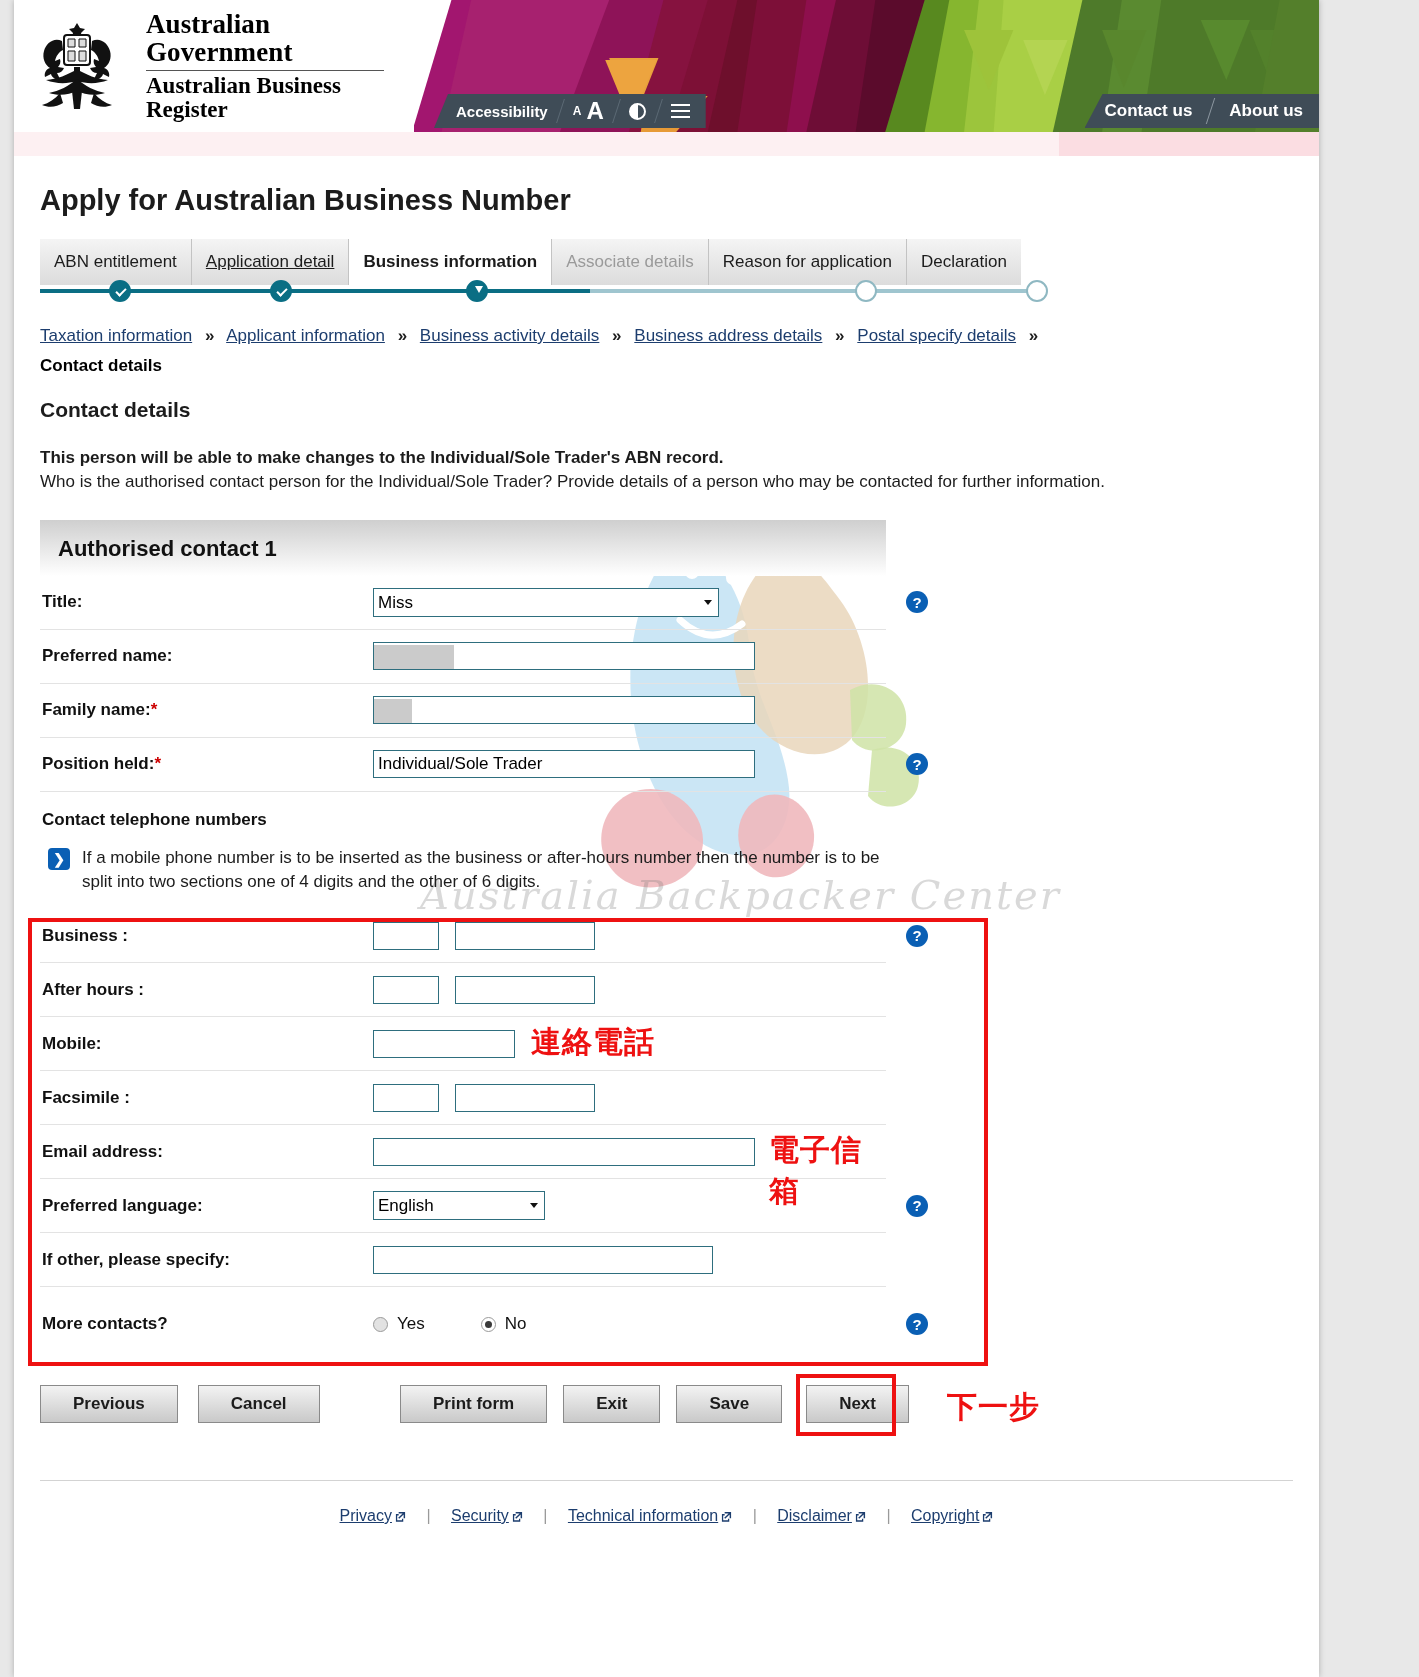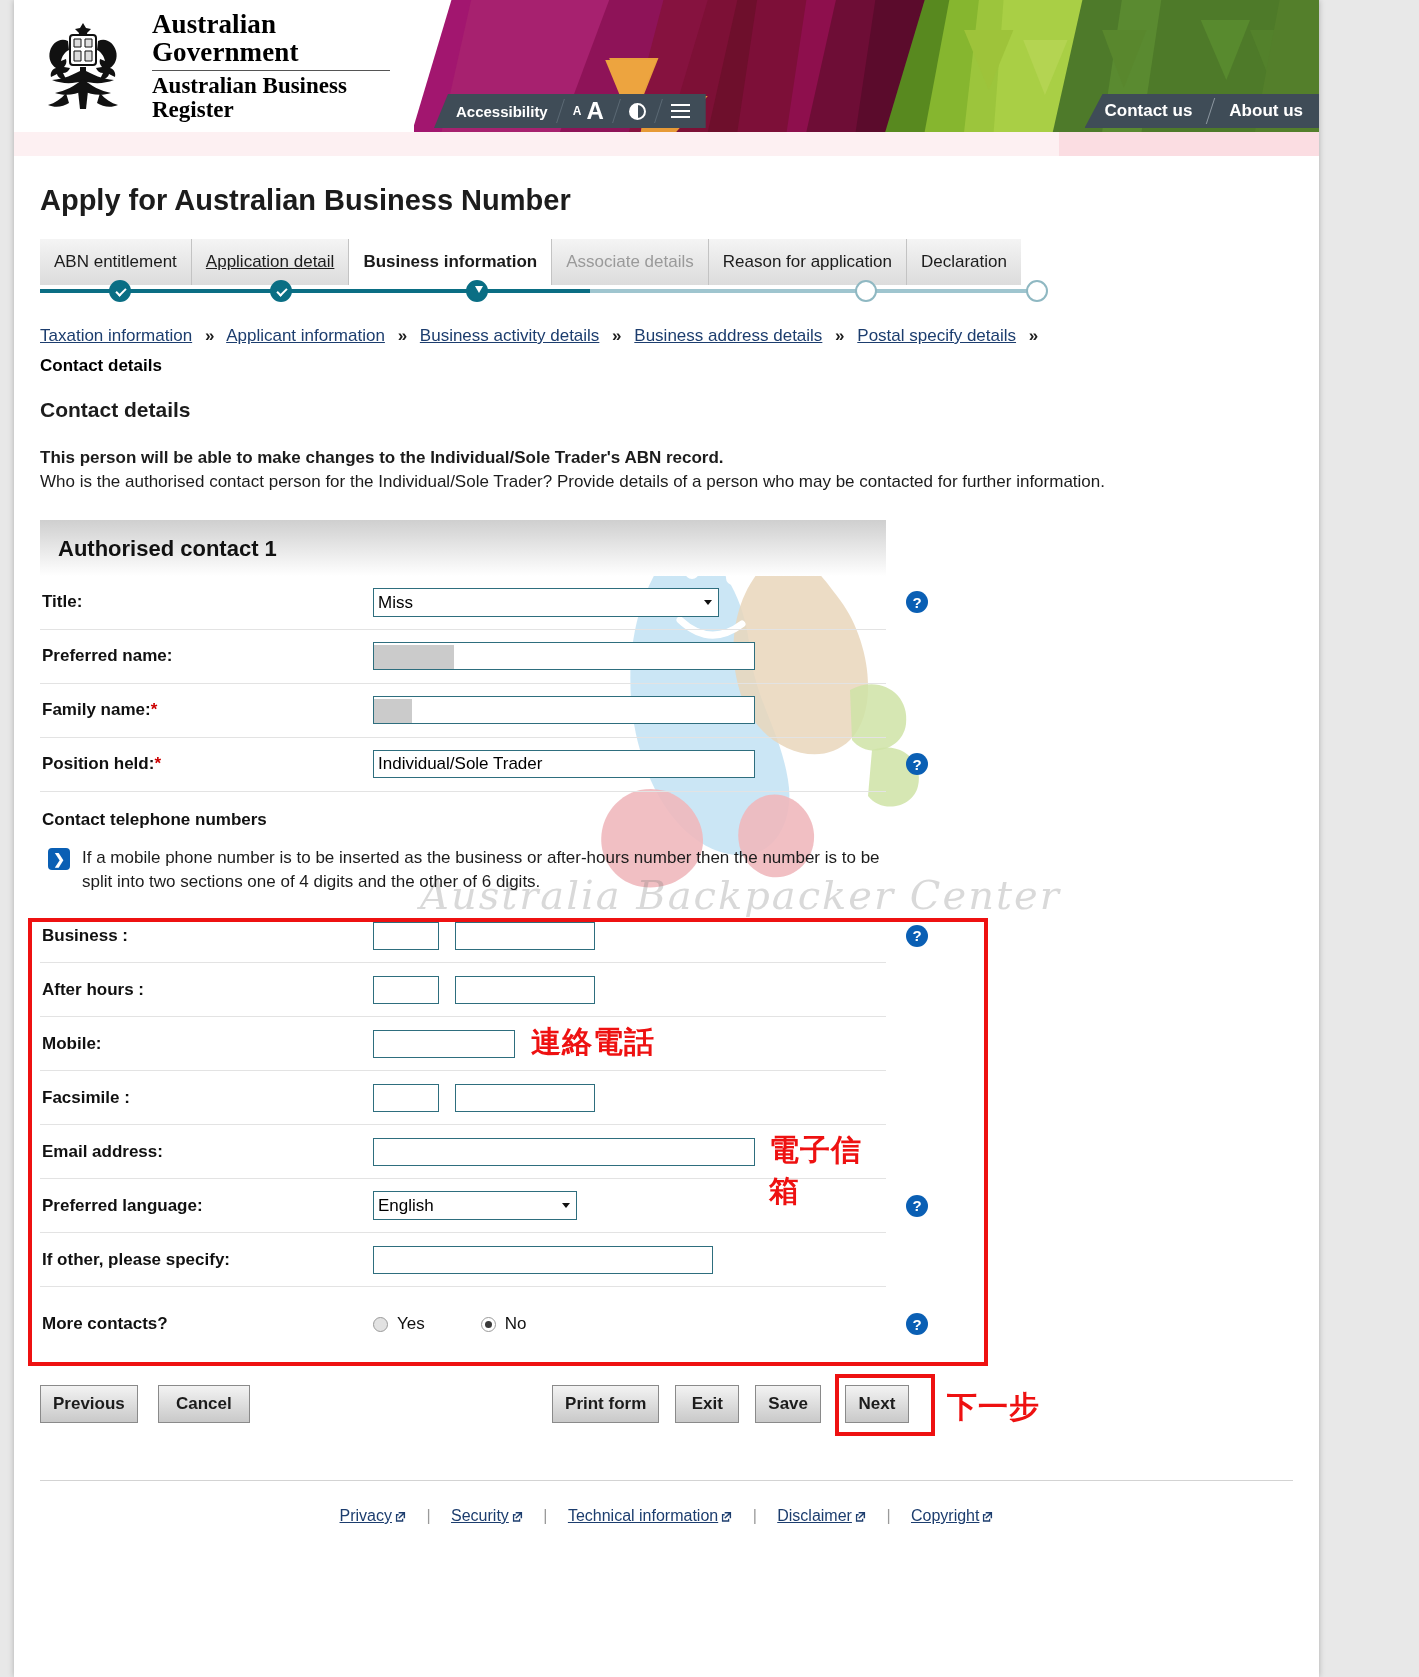--- a/index.html
+++ b/index.html
@@ -15,21 +15,21 @@
     position:absolute;
     left:14px; top:0; width:1305px; min-height:1677px;
     background:#ffffff;
     box-shadow:0 0 6px rgba(0,0,0,0.25);
   }
 
   
   .masthead { position:relative; height:132px; background:#ffffff; overflow:hidden; }
   .crest-block {
     position:absolute; left:0; top:0; width:400px; height:132px;
-    background:#fff; z-index:5; display:flex; align-items:center; padding-left:14px;
+    background:#fff; z-index:5; display:flex; align-items:center; padding-left:8px;
   }
   .crest-svg { width:110px; height:98px; flex:none; }
   .gov-text { margin-left:14px; }
   .gov-text .l1 {
     font-family:"Liberation Serif", serif; font-weight:bold;
     font-size:27px; color:#000; letter-spacing:0.1px; line-height:1.05;
   }
   .gov-rule { height:1px; background:#555; margin:4px 0 3px 0; width:238px; }
   .gov-text .l2 {
     font-family:"Liberation Serif", serif; font-weight:bold;
@@ -175,21 +175,21 @@
     position:absolute; border:4px solid #ee1111; pointer-events:none;
   }
   .cn-ann { position:absolute; color:#ee1111; font-weight:bold; font-size:30px;
             font-family:"DejaVu Sans", sans-serif; letter-spacing:1px; }
 
   
   .btnrow { display:flex; align-items:center; margin:22px 0 0 0; width:1000px; position:relative; }
   .btn {
     font-family:"Liberation Sans", sans-serif; font-size:17px; font-weight:bold; color:#1c1c1c;
     background:linear-gradient(#f3f3f3,#c9c9c9); border:1px solid #8a8a8a;
-    padding:8px 12px; min-width:92px; text-align:center; cursor:pointer;
+    padding:8px 32px; min-width:92px; text-align:center; cursor:pointer;
   }
   .btn.sm { min-width:64px; }
   .gap { flex:1; }
 
   
   .footer { border-top:1px solid #d3d3d3; margin-top:56px; padding:26px 0 30px 0; text-align:center; }
   .footer a { color:#1c3d6e; text-decoration:underline; font-size:16px; }
   .footer .fsep { color:#9a9a9a; margin:0 16px; }
   .ext { display:inline-block; width:11px; height:11px; margin-left:3px; position:relative; top:1px; }
 
@@ -460,21 +460,21 @@
           <div class="ctl" style="position:relative;">
             <input class="tx" style="width: 382px;" value="">
             <span class="cn-ann" style="left:396px; top:-8px;">電子信箱</span>
           </div>
         </div>
 
         <div class="frow">
           <div class="lab">Preferred language:</div>
           <div class="ctl">
             <span class="selwrap">
-              <select class="sel" style="width:204px;">
+              <select class="sel" style="width:172px;">
                 <option>English</option>
               </select>
             </span>
           </div>
           <div class="help">?</div>
         </div>
 
         <div class="frow">
           <div class="lab">If other, please specify:</div>
           <div class="ctl">

